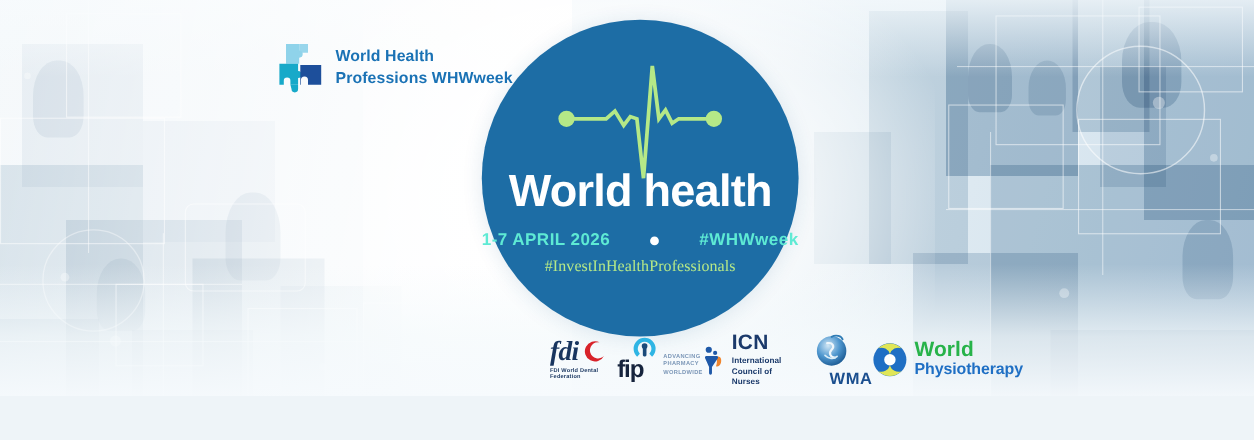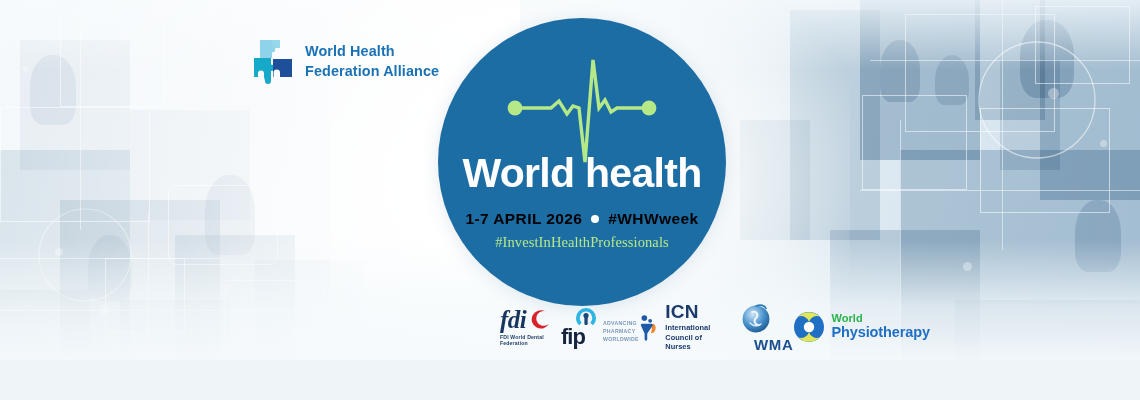--- a/index.html
+++ b/index.html
@@ -106,24 +106,24 @@
     font-weight:bold;
     line-height:1.04;
     letter-spacing:-0.7px;
     color:#ffffff;
   }
   #date-line {
     margin-top:15px;
     font-size:15.5px;
     font-weight:bold;
     letter-spacing:0.4px;
-    color:#000000;
+    color:#5eead4;
     display:flex;
     align-items:center;
-    justify-content:center;
+    justify-content:space-between;
     gap:9px;
   }
   .dot-sep {
     display:inline-block;
     width:8px; height:8px;
     border-radius:50%;
     background:#ffffff;
   }
   #hashtag-line {
     margin-top:6px;
@@ -209,21 +209,21 @@
     font-weight:bold;
     color:#1b4f8f;
     letter-spacing:0.6px;
     margin-top:1px;
     margin-left:36px;
   }
 
   
   #logo-wp { gap:6px; }
   .wp-text { line-height:1.06; }
-  .wp-world { font-size:11px; font-weight:bold; color:#27b34a; letter-spacing:0.1px; }
+  .wp-world { font-size:19px; font-weight:bold; color:#27b34a; letter-spacing:0.1px; }
   .wp-physio { font-size:14.5px; font-weight:bold; color:#1f6fc4; letter-spacing:-0.1px; }
 </style>
 </head>
 <body>
 
 <div id="banner">
 
   <div class="bg-layer">
 
     <div class="collage-tile" style="left:860px;top:0;width:120px;height:160px;opacity:.42;"></div>
@@ -306,21 +306,21 @@
       <path d="M2 20 h17 v6.5 a3.2 3.2 0 0 1 0 6.4 V39 H12 v-3.5 a3 3 0 0 0-6 0 V39 H2 Z" fill="#17a9c9"></path>
 
       <path d="M12 39 h7 v4 a3 3 0 0 1-6 0 Z" fill="#17a9c9"></path>
 
       <path d="M21 21 h19 v18 H28 v-4.2 a3.2 3.2 0 0 0-6.4 0 V39 h-0.6 Z" fill="#1d4f9b"></path>
 
       <path d="M28 10 h8 v10 h-8 Z" fill="#1d4f9b" opacity="0.0"></path>
     </svg>
     <div id="whpa-text">
       <div>World Health</div>
-      <div>Federation Alliance</div>
+      <div>Professions WHWweek</div>
     </div>
   </div>
 
   <div id="circle">
 
     <svg id="ecg" viewBox="0 0 178 110">
       <polyline points="22,52 58,52 66,45 74,58 80,50 86,52 92,106 100,4 106,52 112,44 118,56 124,52 156,52" fill="none" stroke="#b5e887" stroke-width="3.4" stroke-linejoin="miter" stroke-linecap="butt"></polyline>
       <circle cx="22" cy="52" r="7.4" fill="#b5e887"></circle>
       <circle cx="156" cy="52" r="7.4" fill="#b5e887"></circle>
     </svg>

